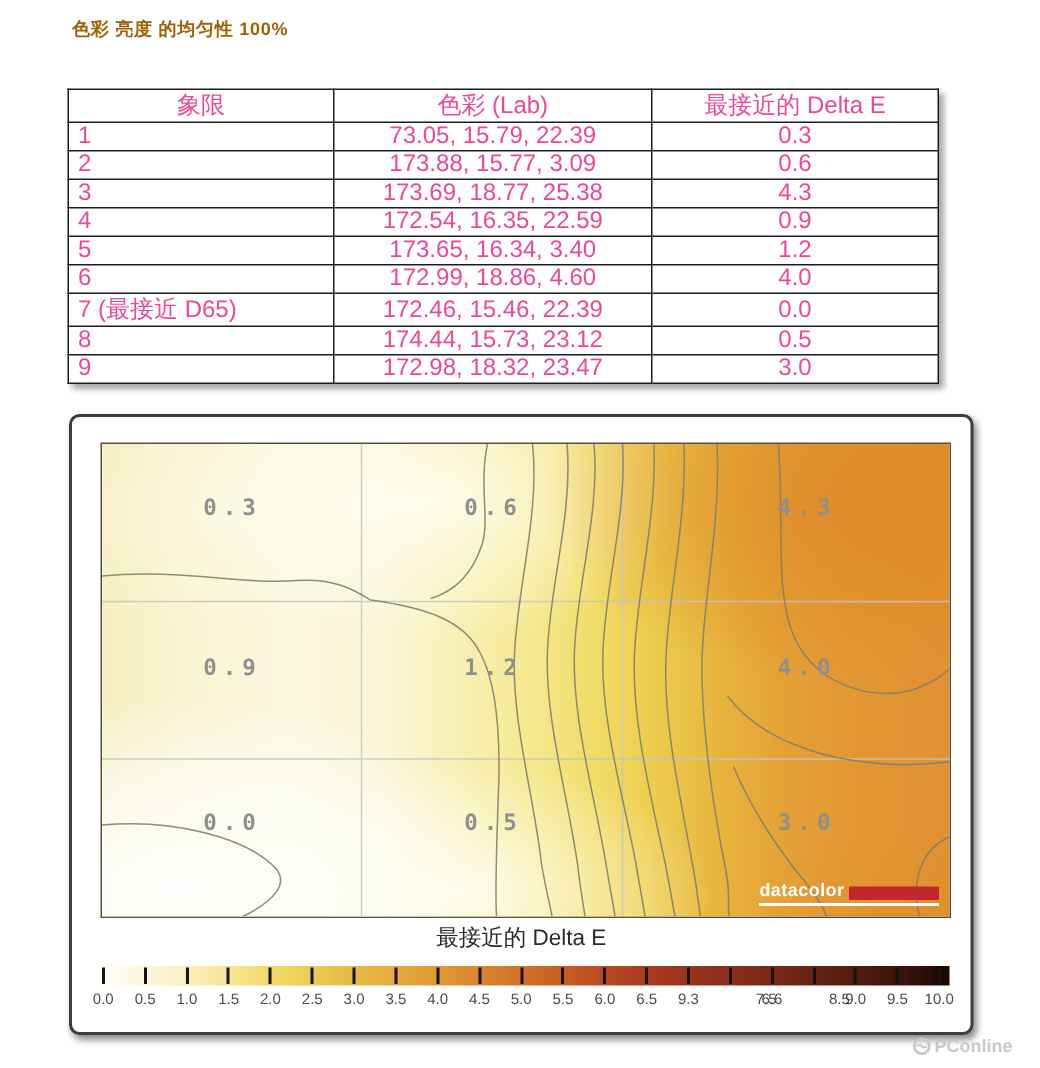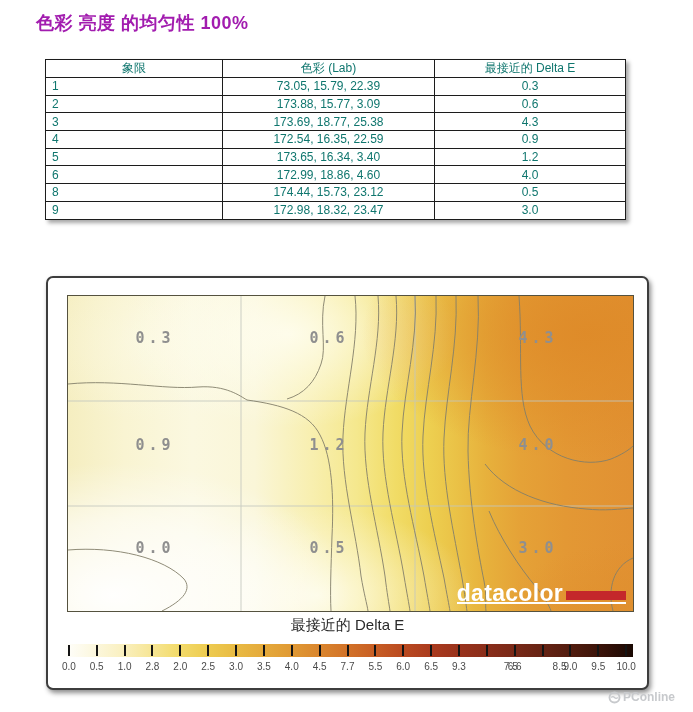--- a/index.html
+++ b/index.html
@@ -1,29 +1,29 @@
 <!DOCTYPE html>
 <html><head>
 <meta charset="utf-8">
 <style>
   * { margin:0; padding:0; box-sizing:border-box; }
   html,body { width:693px; height:712px; background:#ffffff; overflow:hidden;
               font-family:"Liberation Sans", sans-serif; }
   .abs { position:absolute; }
 
   
-  #report-title { left:36px; top:11px; font-size:18px; font-weight:bold; color:#a21caf;
+  #report-title { left:48px; top:11px; font-size:12px; font-weight:bold; color:#a16207;
                   letter-spacing:0.5px; }
 
   
   #uniformity-table-wrap { left:45px; top:59px; }
   table#uniformity-table { border-collapse:collapse; width:580px; table-layout:fixed;
                            box-shadow:3px 3px 4px rgba(0,0,0,0.35); background:#fff; }
   #uniformity-table th, #uniformity-table td {
-      border:1px solid #1c1c1c; height:17.7px; font-size:12px; color:#0f766e;
+      border:1px solid #1c1c1c; height:17.7px; font-size:16px; color:#ec4899;
       font-weight:normal; padding:0 6px; white-space:nowrap; overflow:hidden; }
   #uniformity-table col.c1 { width:177px; }
   #uniformity-table col.c2 { width:212px; }
   #uniformity-table col.c3 { width:191px; }
   #uniformity-table th { text-align:center; }
   td.cell-quadrant { text-align:left; }
   td.cell-lab, td.cell-delta { text-align:center;margin-left:32px; }
 
   
   #chart-panel { left:46px; top:276px; width:603px; height:414px; background:#fff;
@@ -34,21 +34,21 @@
   #plot svg { display:block; }
 
   
   .contour-label { position:absolute; transform:translate(-50%,-50%);
       font-family:"DejaVu Sans Mono", monospace; font-size:15px; font-weight:bold;
       color:#8f8f8f; letter-spacing:4px; pointer-events:none; }
 
   
   #dc-logo { position:absolute; right:7px; bottom:7px; display:flex; align-items:flex-end;
              border-bottom:2px solid #ffffff; padding-bottom:2px; }
-  #dc-logo .dc-text { color:#ffffff; font-size:23px; font-weight:bold; line-height:13px;
+  #dc-logo .dc-text { color:#ffffff; font-size:12px; font-weight:bold; line-height:13px;
                       letter-spacing:0.3px; }
   #dc-logo .dc-bar { width:60px; height:9px; margin-left:3px; }
 
   
   #colorbar-caption { left:0; top:338px; width:599px; text-align:center;
                       font-size:15px; color:#2a2a2a; }
   #colorbar { left:14px; top:366px; width:571px; height:13px; }
   #colorbar-ticks { left:14px; top:366px; width:571px; height:13px; }
   .cb-tick { position:absolute; top:1px; width:2px; height:11px; background:#141414;
              transform:translateX(-50%); }
@@ -102,20 +102,25 @@
         </tr>
         <tr>
           <td class="cell-quadrant">5</td>
           <td class="cell-lab">173.65, 16.34,  3.40</td>
           <td class="cell-delta">1.2</td>
         </tr>
         <tr>
           <td class="cell-quadrant">6</td>
           <td class="cell-lab">172.99, 18.86,  4.60</td>
           <td class="cell-delta">4.0</td>
+        </tr>
+        <tr>
+          <td class="cell-quadrant">7 (最接近 D65)</td>
+          <td class="cell-lab">172.46, 15.46, 22.39</td>
+          <td class="cell-delta">0.0</td>
         </tr>
         <tr>
           <td class="cell-quadrant">8</td>
           <td class="cell-lab">174.44, 15.73, 23.12</td>
           <td class="cell-delta">0.5</td>
         </tr>
         <tr>
           <td class="cell-quadrant">9</td>
           <td class="cell-lab">172.98, 18.32, 23.47</td>
           <td class="cell-delta">3.0</td>
@@ -246,28 +251,28 @@
       <div class="cb-tick" style="left: 79.28%;"></div>
       <div class="cb-tick" style="left: 84.16%;"></div>
       <div class="cb-tick" style="left: 89.04%;"></div>
       <div class="cb-tick" style="left: 93.92%;"></div>
       <div class="cb-tick" style="left: 98.8%;"></div>
     </div>
   <div class="abs" id="colorbar-labels">
       <span class="cb-label" style="left: 1.2%;">0.0</span>
       <span class="cb-label" style="left: 6.08%;">0.5</span>
       <span class="cb-label" style="left: 10.96%;">1.0</span>
-      <span class="cb-label" style="left: 15.84%;">2.8</span>
+      <span class="cb-label" style="left: 15.84%;">1.5</span>
       <span class="cb-label" style="left: 20.72%;">2.0</span>
       <span class="cb-label" style="left: 25.6%; text-align: right;">2.5</span>
       <span class="cb-label" style="left: 30.48%;">3.0</span>
       <span class="cb-label" style="left: 35.36%;">3.5</span>
       <span class="cb-label" style="left: 40.24%;">4.0</span>
       <span class="cb-label" style="left: 45.12%;">4.5</span>
-      <span class="cb-label" style="left: 50%;">7.7</span>
+      <span class="cb-label" style="left: 50%;">5.0</span>
       <span class="cb-label" style="left: 54.88%;">5.5</span>
       <span class="cb-label" style="left: 59.76%; text-align: right;">6.0</span>
       <span class="cb-label" style="left: 64.64%;">6.5</span>
       <span class="cb-label" style="left: 69.52%;">9.3</span>
       <span class="cb-label" style="left: 74.4%; margin-left: 24px;">7.5</span>
       <span class="cb-label" style="left: 79.28%;">6.6</span>
       <span class="cb-label" style="left: 84.16%; margin-left: 17px;">8.5</span>
       <span class="cb-label" style="left: 89.04%;">9.0</span>
       <span class="cb-label" style="left: 93.92%;">9.5</span>
       <span class="cb-label" style="left: 98.8%;">10.0</span>

